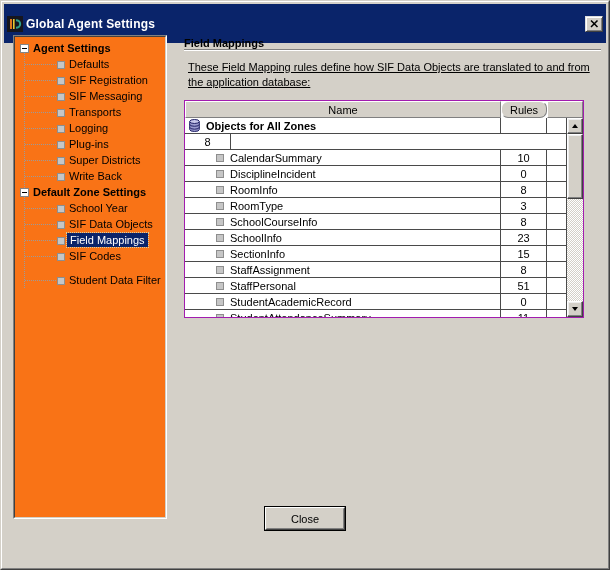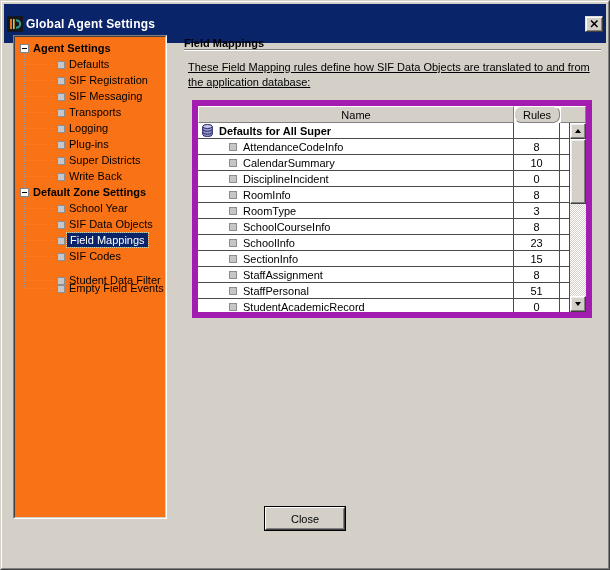--- a/index.html
+++ b/index.html
@@ -38,21 +38,21 @@
   .tree-row.selected .child-label{left:52px;top:0;background:#0a246a;color:#fff;padding:1px 3px;outline:1px dotted #cfcfa8;}
 
   
   .panel-heading{position:absolute;left:182px;top:35px;font-weight:bold;white-space:nowrap;}
   .panel-rule{position:absolute;left:182px;top:47px;width:417px;height:2px;
     background:linear-gradient(#808080 50%, #fff 50%);}
   .panel-desc{position:absolute;left:186px;top:58px;width:414px;line-height:15px;white-space:pre-line;text-decoration:underline;}
 
   
   .grid{position:absolute;left:182px;top:98px;width:400px;height:218px;background:#fff;
-    border:6px solid #a21caf;overflow:hidden;margin-left:8px;}
+    border:1px solid #a21caf;overflow:hidden;}
   .grid-header{position:absolute;left:0;top:0;right:0;height:17px;display:flex;}
   .hcell{background:#d4d0c8;border:1px solid;border-color:#fff #808080 #808080 #fff;
     display:flex;align-items:center;justify-content:center;white-space:nowrap;}
   .hcell.name{width:316px;}
   .hcell.rules{width:46px;border-radius:7px;}
   .hcell.stub{flex:1;}
   .grid-body{position:absolute;left:0;top:17px;width:381px;}
   .grow{height:16px;display:flex;border-bottom:1px solid #4a4a4a;background:#fff;}
   .cell-name{width:316px;border-right:1px solid #4a4a4a;display:flex;align-items:center;overflow:hidden;white-space:nowrap;}
   .cell-rules{width:46px;border-right:1px solid #4a4a4a;display:flex;align-items:center;justify-content:center;}
@@ -172,25 +172,20 @@
             <div class="tree-row child" style="top: 212px;">
               <span class="hbranch"></span>
               <span class="sq"></span>
               <span class="child-label">SIF Codes</span>
             </div>
             <div class="tree-row child" style="top: 236px; text-align: right;">
               <span class="hbranch"></span>
               <span class="sq"></span>
               <span class="child-label">Student Data Filter</span>
             </div>
-            <div class="tree-row child" style="top: 244px;">
-              <span class="hbranch"></span>
-              <span class="sq"></span>
-              <span class="child-label">Empty Field Events</span>
-            </div>
           </div>
       </div>
     </div>
 
     <div class="panel-heading">Field Mappings</div>
     <div class="panel-rule"></div>
     <div class="panel-desc">These Field Mapping rules define how SIF Data Objects are translated to and from
 the application database:</div>
 
     <div class="grid">
@@ -200,30 +195,26 @@
         <div class="hcell stub"></div>
       </div>
       <div class="grid-body" id="grid-body">
           <div class="grow group">
             <div class="cell-name">
               <svg class="db-icon" width="11" height="13" viewBox="0 0 11 13">
                 <path d="M0.7 2.5 v8 a4.8 2 0 0 0 9.6 0 v-8" fill="#9a9ace" stroke="#222266"></path>
                 <ellipse cx="5.5" cy="2.5" rx="4.8" ry="2" fill="#c8c8ea" stroke="#222266"></ellipse>
                 <path d="M0.7 5.3 a4.8 2 0 0 0 9.6 0 M0.7 8.2 a4.8 2 0 0 0 9.6 0" fill="none" stroke="#222266"></path>
               </svg>
-              <span>Defaults for All Super</span>
+              <span>Objects for All Zones</span>
             </div>
             <div class="cell-rules"></div>
             <div class="cell-fill"></div>
           </div>
           <div class="grow">
-            <div class="cell-name">
-              <span class="row-sq"></span>
-              <span>AttendanceCodeInfo</span>
-            </div>
             <div class="cell-rules">8</div>
             <div class="cell-fill"></div>
           </div>
           <div class="grow">
             <div class="cell-name">
               <span class="row-sq"></span>
               <span>CalendarSummary</span>
             </div>
             <div class="cell-rules">10</div>
             <div class="cell-fill"></div>

